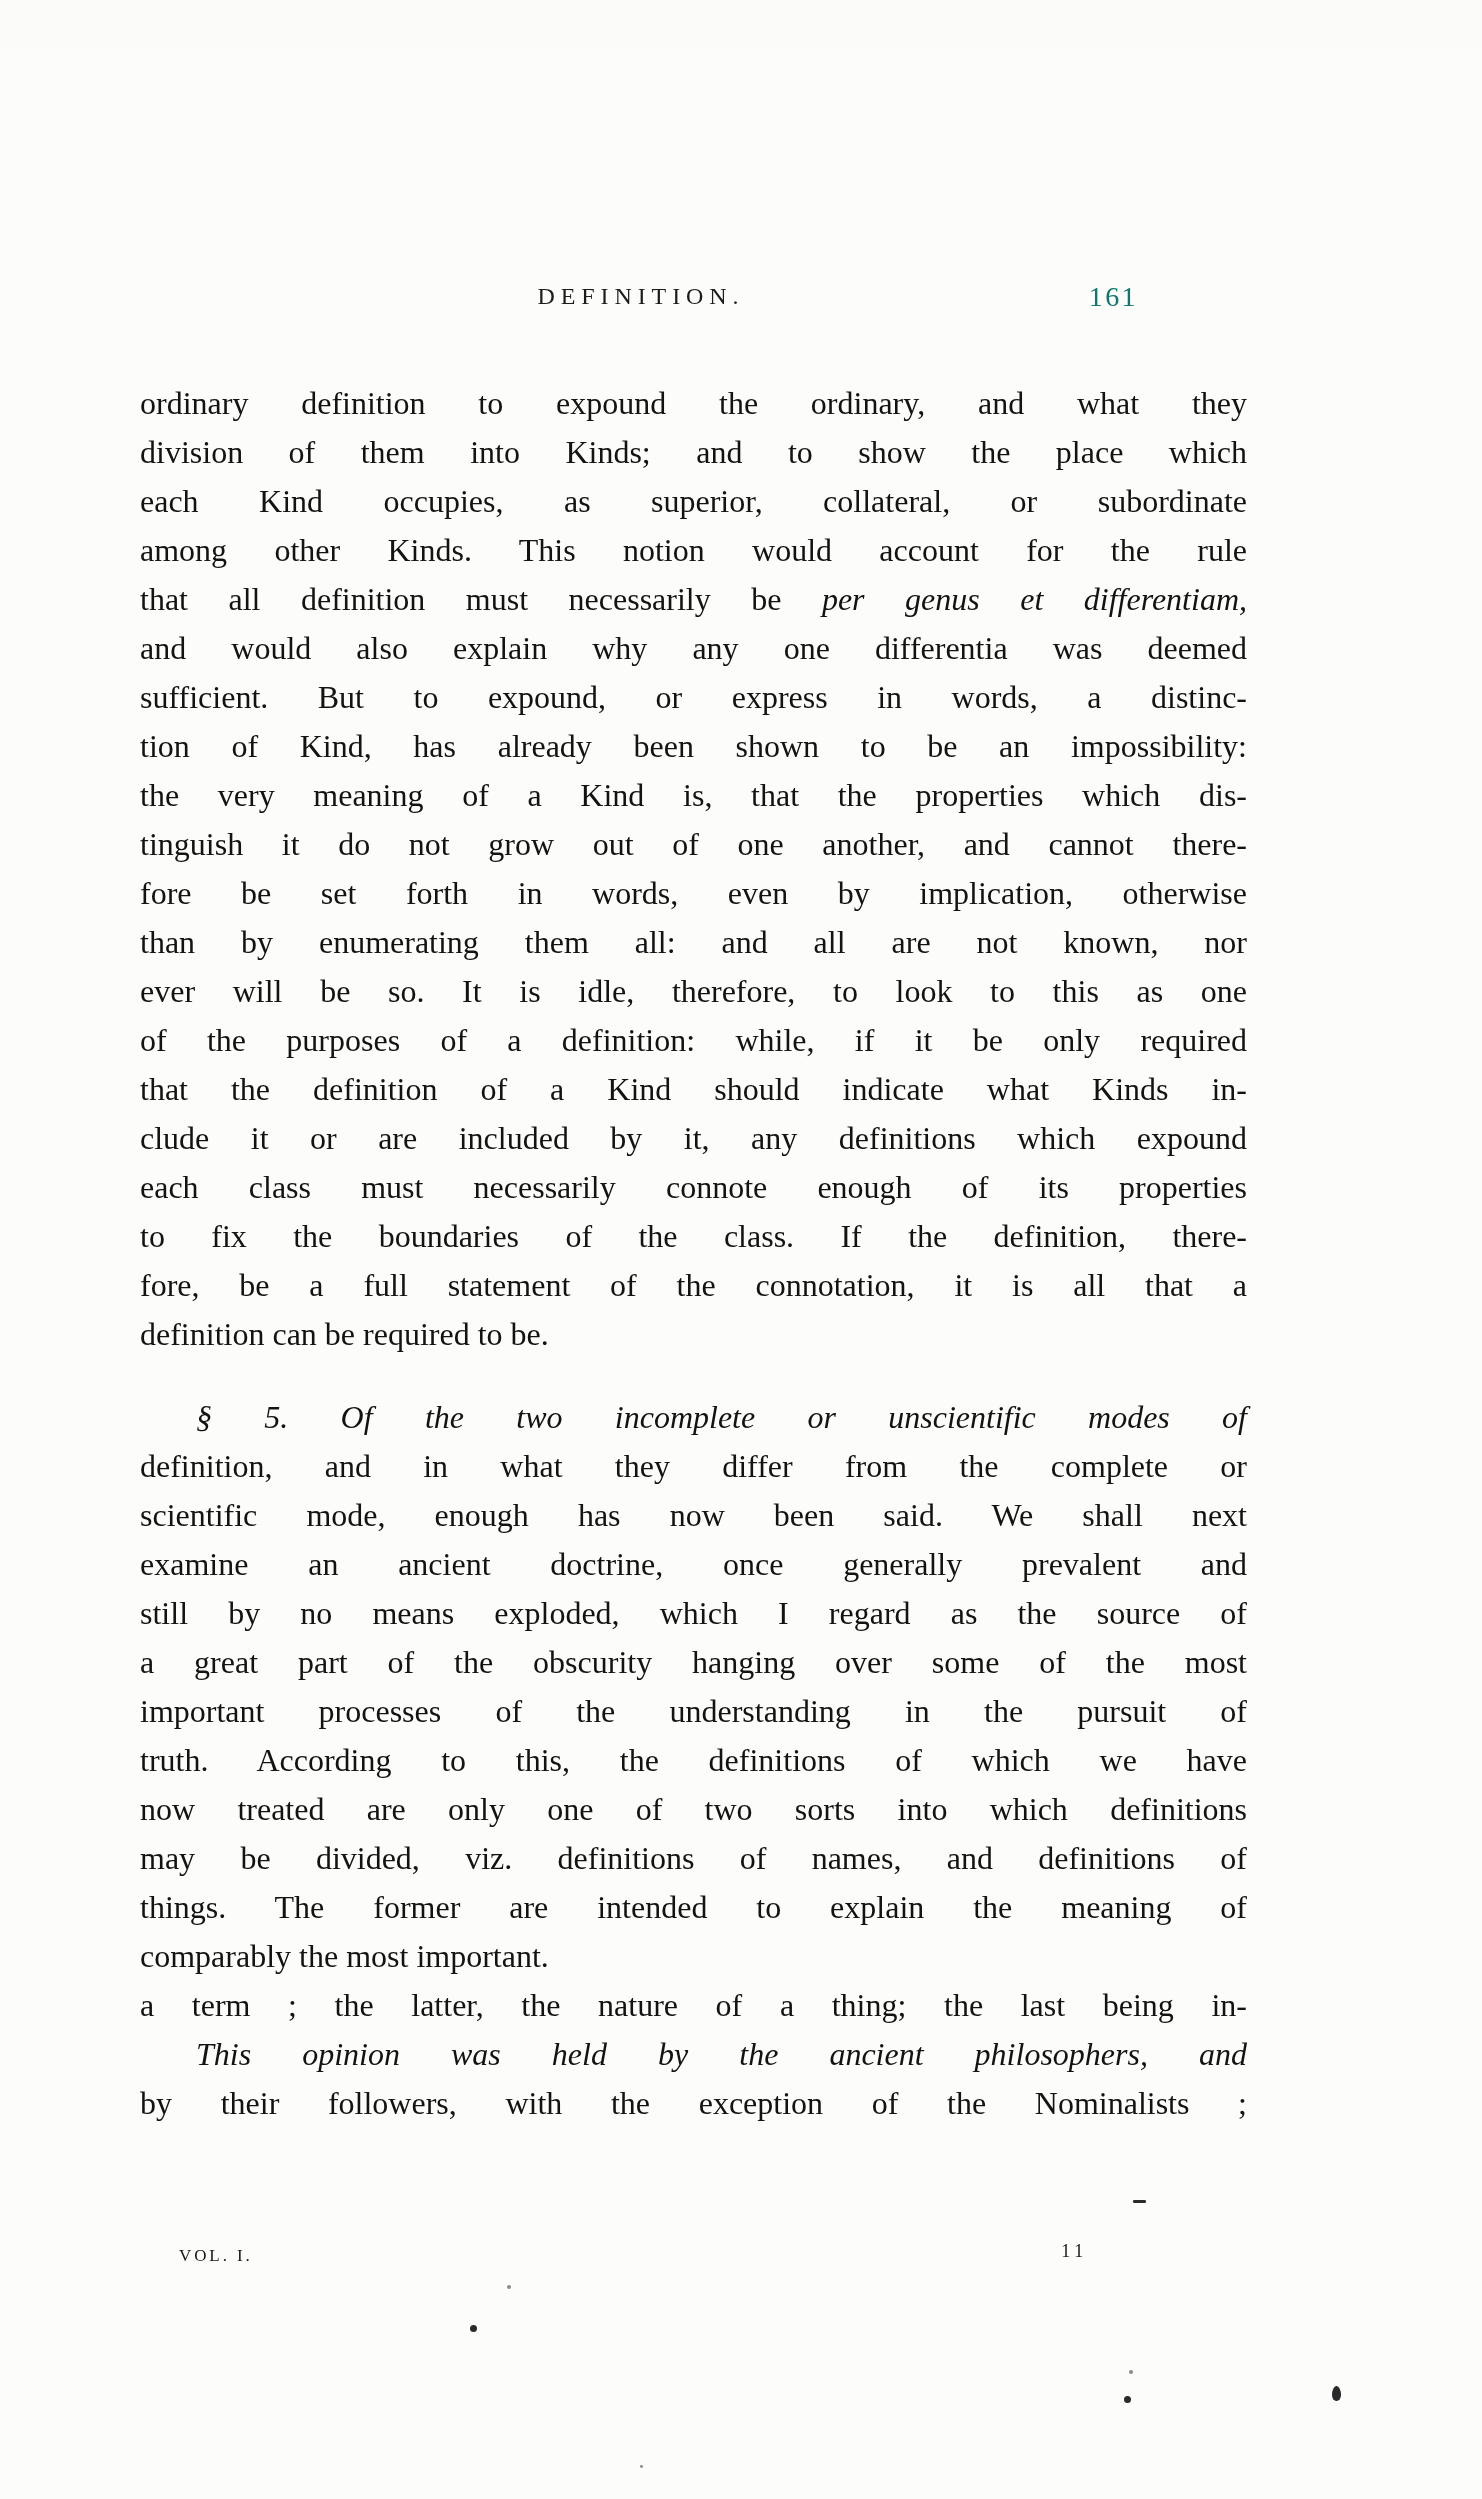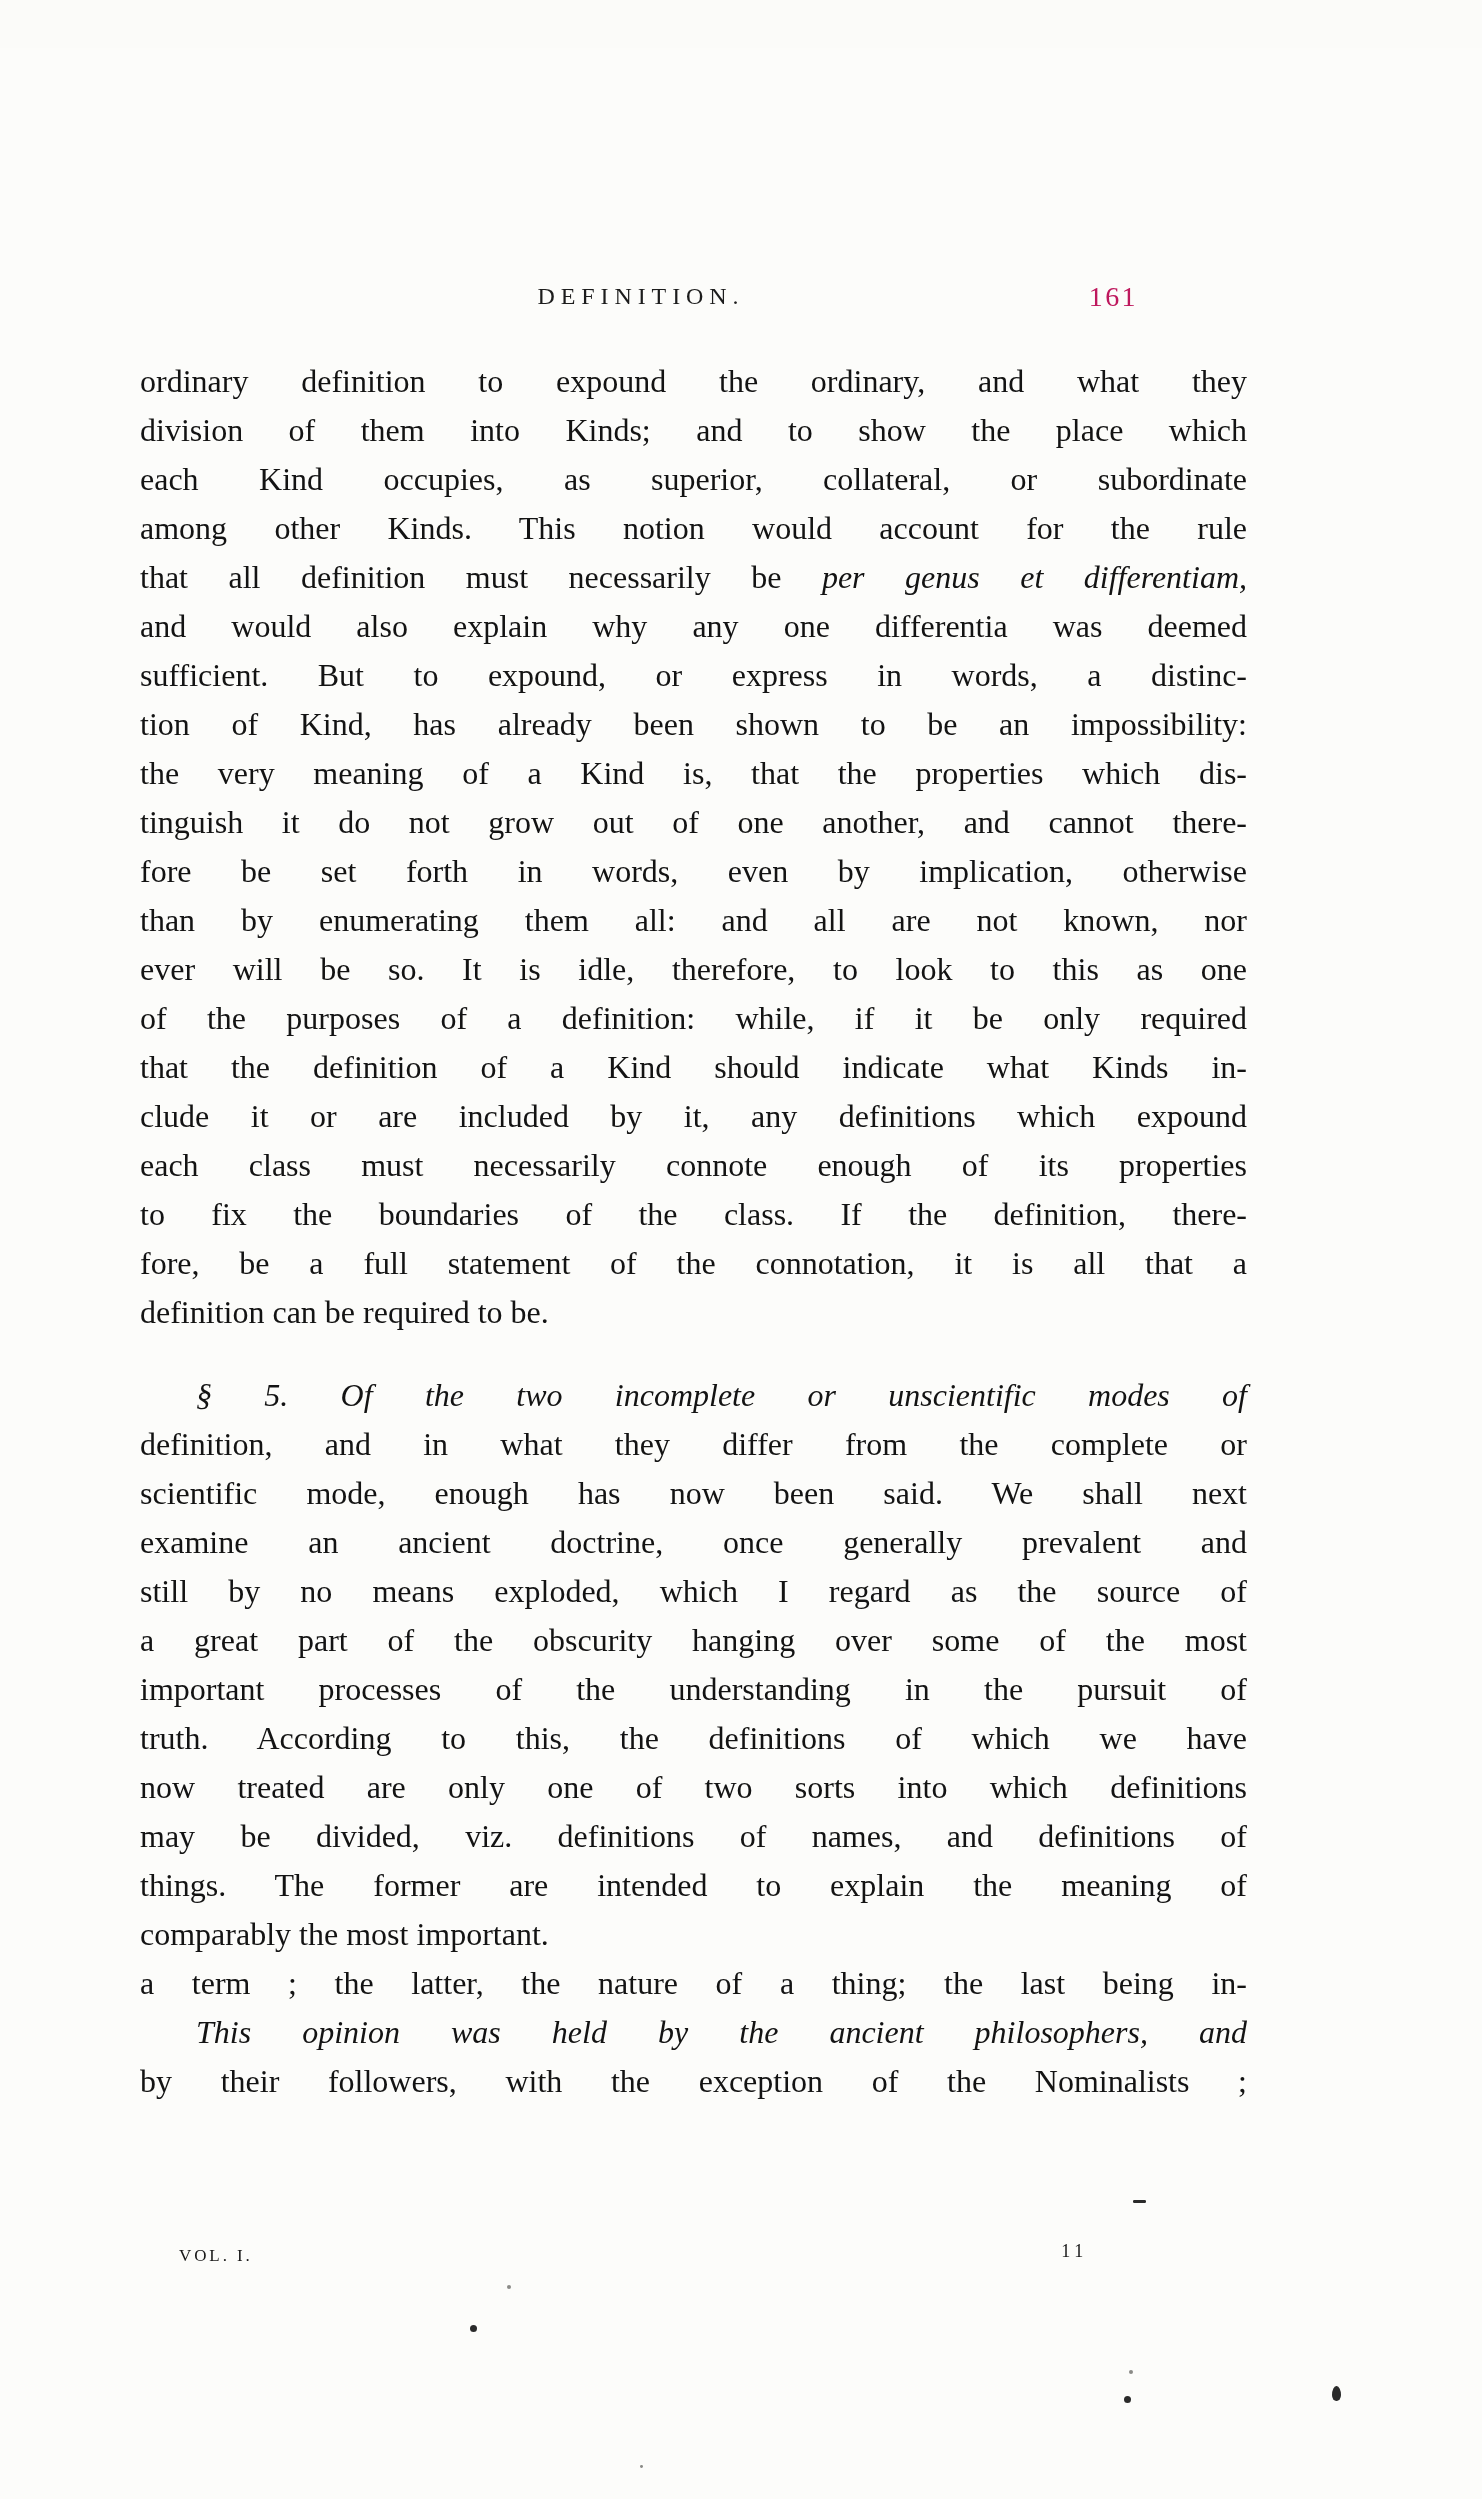--- a/index.html
+++ b/index.html
@@ -30,28 +30,28 @@
     font-size: 24px;
     letter-spacing: 5.9px;
     color: #1c1c1c;
   }
   .page-number {
     position: absolute;
     right: 109px;
     top: -2.4px;
     font-size: 28px;
     letter-spacing: 2.4px;
-    color: #be185d;
+    color: #0f766e;
   }
 
   
   .text-block {
     position: absolute;
     left: 140px;
-    top: 309px;
+    top: 331px;
     width: 1107px;
     font-size: 32px;
     line-height: 49px;
     color: #131313;
   }
   .paragraph.spaced { margin-top: 34px; }
   .line {
     text-align: justify;
     text-align-last: justify;
     white-space: normal;

